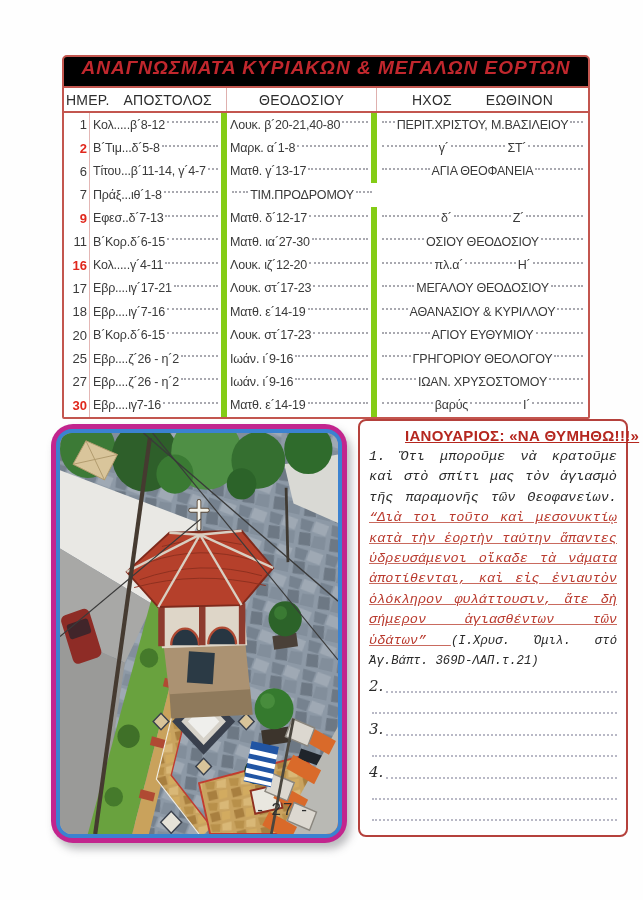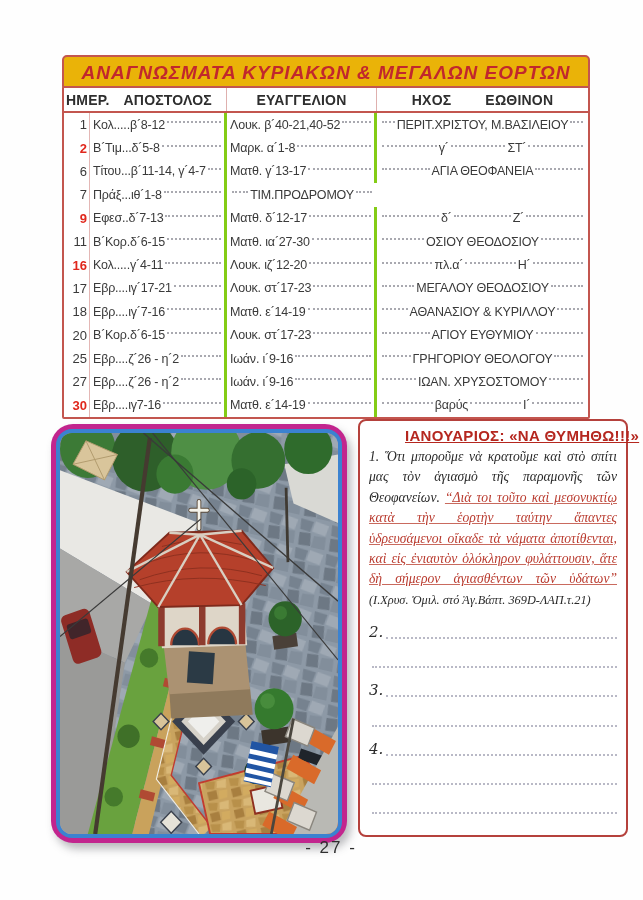--- a/index.html
+++ b/index.html
@@ -2,108 +2,108 @@
 <html><head>
 <meta charset="utf-8">
 <style>
   html,body{margin:0;padding:0;background:#ffffff;}
   .page{position:relative;width:643px;height:900px;background:#fefefe;overflow:hidden;
         font-family:"Liberation Sans",sans-serif;}
 
   
   .title-box{position:absolute;left:62px;top:55px;width:528px;height:36px;
     border:2px solid #c3564f;border-radius:5px;box-sizing:border-box;
-    display:flex;align-items:center;justify-content:center;background:#eab308;}
+    display:flex;align-items:flex-start;justify-content:center;background:#000000;}
   .title-box .t{color:#c1272d;font-weight:bold;font-style:italic;font-size:19px;
     letter-spacing:1px;white-space:nowrap;}
 
   
   .table-box{position:absolute;left:62px;top:86px;width:528px;height:333px;
     border:2px solid #c3564f;border-radius:2px;box-sizing:border-box;background:#fff;
     display:flex;flex-direction:column;}
   .thead{display:grid;grid-template-columns:163px 150px 1fr;height:25px;
     border-bottom:2px solid #c3564f;box-sizing:border-box;}
   .thead>div{display:flex;align-items:center;justify-content:center;
-    font-weight:bold;font-size:14px;color:#2e2e2e;letter-spacing:.2px;}
+    font-weight:normal;font-size:14px;color:#2e2e2e;letter-spacing:.2px;}
   .thead .h1{justify-content:flex-start;padding-left:2px;gap:14px;border-right:1px solid #dfb0ae;}
   .thead .h2{border-right:1px solid #dfb0ae;}
   .thead .h3{gap:34px;align-items:center;}
   .rows{flex:1;display:flex;flex-direction:column;}
   .trow{flex:1;display:grid;grid-template-columns:26px 137px 150px 1fr;
     align-items:center;font-size:12.5px;color:#3a3a3a;}
   .c-day{height:100%;display:flex;align-items:center;justify-content:flex-end;
     padding-right:2px;box-sizing:border-box;border-right:1px solid #e4b7b5;}
   .daynum{font-size:13px;color:#3a3a3a;}
   .daynum.red{color:#e0271c;font-weight:bold;}
   .c-ap,.c-ev{height:100%;display:flex;align-items:center;box-sizing:border-box;
-    padding:0 1px 0 3px;border-right:3px solid #84cc16;overflow:hidden;}
+    padding:0 1px 0 3px;border-right:6px solid #84cc16;overflow:hidden;}
   .c-th{height:100%;display:flex;align-items:center;box-sizing:border-box;padding:0 3px;overflow:hidden;text-align:right;}
   .val{white-space:nowrap;letter-spacing:-.2px;}
   .leader{flex:1;min-width:4px;border-bottom:2px dotted #a9a9b0;margin:0 2px 5px 2px;}
 
   
   .photo-frame{position:absolute;left:51px;top:424px;width:296px;height:419px;
     background:#c2258e;border-radius:22px;padding:5px;box-sizing:border-box;
     box-shadow:4px 6px 9px rgba(60,60,70,.35);}
   .photo-inner{width:100%;height:100%;border:4px solid #3b82d0;border-radius:16px;
     box-sizing:border-box;overflow:hidden;background:#8d99a6;}
   .photo-inner svg{display:block;width:100%;height:100%;}
 
   
   .notes-panel{position:absolute;left:358px;top:419px;width:270px;height:418px;
     border:2px solid #b5413c;border-radius:8px;box-sizing:border-box;background:#fff;
     padding:6px 9px 8px 9px;display:flex;flex-direction:column;}
   .notes-head{text-align:center;color:#b5271f;font-weight:bold;font-size:15px;
     text-decoration:underline;letter-spacing:.3px;margin-bottom:3px;white-space:nowrap;margin-left:36px;}
-  .notes-body{font-family:Liberation Serif, serif;font-style:italic;font-size:13.6px;
+  .notes-body{font-family:Liberation Mono, monospace;font-style:italic;font-size:13.6px;
     line-height:1.5;color:#2a2a2a;text-align:justify;}
   .notes-body .rq{color:#b93a2e;text-decoration:underline;text-decoration-color:#c96a5e;}
   .notes-body .cite{font-size:12.3px;}
   .notes-lines{flex:1;display:flex;flex-direction:column;justify-content:space-evenly;margin-top:2px;}
   .nline{display:flex;align-items:flex-end;height:18px;}
   .nlabel{font-family:"DejaVu Serif",serif;font-style:italic;font-size:15px;color:#2a2a2a;
     margin-right:3px;}
   .nleader{flex:1;border-bottom:2px dotted #b9b9c6;margin-bottom:2px;}
 
   
-  .page-num{position:absolute;left:0;top:838px;width:566px;text-align:center;
-    font-size:17px;color:#2f2f2f;letter-spacing:2px;padding-left:48px;}
+  .page-num{position:absolute;left:0;top:800px;width:566px;text-align:center;
+    font-size:17px;color:#2f2f2f;letter-spacing:2px;}
 </style>
 </head>
 <body>
 
 <div class="page">
 
   <div class="title-box">
     <span class="t">ΑΝΑΓΝΩΣΜΑΤΑ ΚΥΡΙΑΚΩΝ &amp; ΜΕΓΑΛΩΝ ΕΟΡΤΩΝ</span>
   </div>
 
   <div class="table-box">
     <div class="thead">
       <div class="h1">
         <span>ΗΜΕΡ.</span>
         <span>ΑΠΟΣΤΟΛΟΣ</span>
       </div>
-      <div class="h2">ΕΥΑΓΓΕΛΙΟΝ</div>
+      <div class="h2">ΘΕΟΔΟΣΙΟΥ</div>
       <div class="h3">
         <span>ΗΧΟΣ</span>
         <span>ΕΩΘΙΝΟΝ</span>
       </div>
     </div>
     <div class="rows">
     <div class="trow">
       <div class="c-day">
             <span class="daynum">1</span>
           </div>
       <div class="c-ap">
             <span class="val">Κολ.....β´8-12</span>
             <span class="leader"></span>
           </div>
       <div class="c-ev">
-            <span class="val">Λουκ. β´40-21,40-52</span>
+            <span class="val">Λουκ. β´20-21,40-80</span>
             <span class="leader"></span>
           </div>
       <div class="c-th">
         <span class="leader"></span>
         <span class="val v1">ΠΕΡΙΤ.ΧΡΙΣΤΟΥ, Μ.ΒΑΣΙΛΕΙΟΥ</span>
 
         <span class="leader end"></span>
       </div>
     </div>
 

